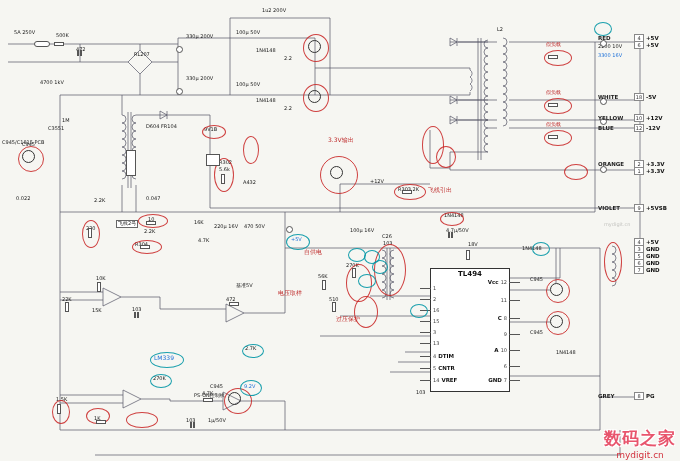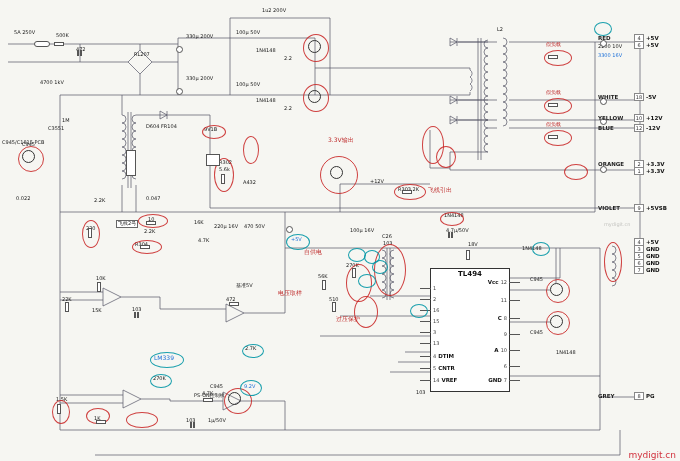--- a/index.html
+++ b/index.html
@@ -167,20 +167,21 @@
         <span class="pn">6</span>
         <span class="pl"></span>
       </div>
       <div class="pin rt" style="top: 108px;">
         <span class="pn">7</span>
         <span class="pl">GND</span>
       </div>
     </div>
 
   <div class="wm">
+    <div class="wm-cn">数码之家</div>
     <div class="wm-en">mydigit.cn</div>
   </div>
 
 <span class="lbl  " style="left: 14px; top: 30px;">5A 250V</span>
     <span class="lbl  " style="left: 56px; top: 33px;">500K</span>
     <span class="lbl  " style="left: 76px; top: 47px;">472</span>
     <span class="lbl  " style="left: 40px; top: 80px;">4700 1kV</span>
     <span class="lbl  " style="left: 134px; top: 52px;">RL207</span>
     <span class="lbl  " style="left: 186px; top: 34px;">330μ 200V</span>
     <span class="lbl  " style="left: 186px; top: 76px;">330μ 200V</span>

